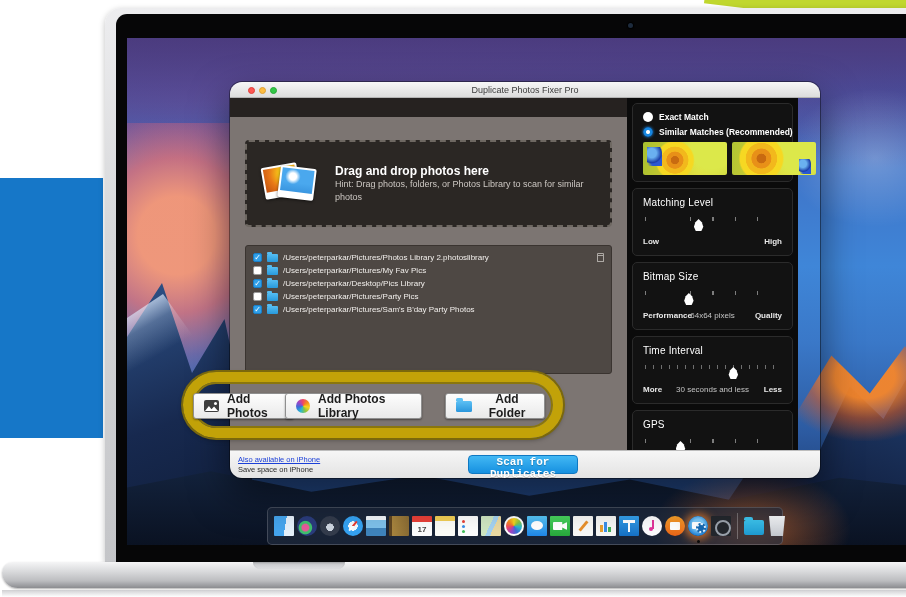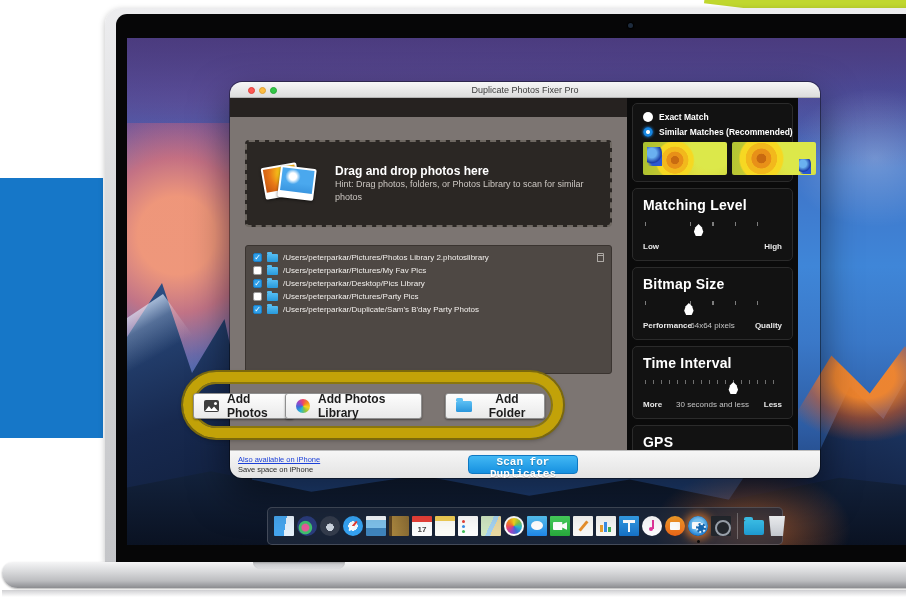--- a/index.html
+++ b/index.html
@@ -119,21 +119,21 @@
     background:radial-gradient(circle at 38% 55%,#c86a10 0 7%,#e89018 8% 15%,#f2b81c 16% 24%,#f6d822 25% 33%,rgba(246,216,34,0) 36%),
     radial-gradient(circle at 82% 18%,#dce84a 0 28%,transparent 60%),
     linear-gradient(100deg,#a8c030,#d6cc30 45%,#e8d838 70%,#c2cc3a)}
   .thumb.t2{background:radial-gradient(circle at 35% 50%,#c86a10 0 8%,#e89018 9% 17%,#f2b81c 18% 27%,#f6d822 28% 37%,rgba(246,216,34,0) 40%),
     radial-gradient(circle at 80% 25%,#dce84a 0 30%,transparent 60%),
     linear-gradient(100deg,#b0c434 0%,#d8ce32 45%,#e8d838 70%,#c2cc3a)}
   .butterfly{position:absolute;width:15px;height:19px;filter:blur(.4px);
     background:radial-gradient(circle at 32% 32%,#6ab0f0 0 28%,#1b3fa8 58%,transparent 66%),radial-gradient(circle at 68% 72%,#2a58d0 0 38%,transparent 60%)}
   .butterfly.b1{left:4px;top:5px}
   .butterfly.b2{right:5px;bottom:1px;width:12px;height:15px}
-  .sect-title{font-size:14px;font-weight:bold;color:#fff;letter-spacing:.2px}
+  .sect-title{font-size:10px;font-weight:normal;color:#fff;letter-spacing:.2px}
   .slider{position:relative;height:18px;margin-top:7px}
   .ticks{position:absolute;left:2px;right:2px;top:2px;height:4px;background:repeating-linear-gradient(90deg,#7d7d7d 0 1px,transparent 1px 22.5px)}
   .ticks.fine{background:repeating-linear-gradient(90deg,#6f6f6f 0 1px,transparent 1px 8px)}
   .sthumb{position:absolute;top:4px;width:10px;height:12px;background:#fff;clip-path:polygon(50% 0,82% 28%,97% 64%,78% 100%,22% 100%,3% 64%,18% 28%);box-shadow:0 1px 2px rgba(0,0,0,.6)}
   .slabels{position:relative;height:12px;margin-top:4px;font-size:8px;color:#e8e8e8}
   .lbl-l{position:absolute;left:0;font-weight:bold}
   .lbl-c{position:absolute;left:0;right:0;text-align:center;color:#c4c4c4}
   .lbl-r{position:absolute;right:0;font-weight:bold}
 
   
@@ -255,21 +255,21 @@
               <span class="path">/Users/peterparkar/Desktop/Pics Library</span>
             </div>
             <div class="row">
               <span class="cb"></span>
               <span class="folder-ic"></span>
               <span class="path">/Users/peterparkar/Pictures/Party Pics</span>
             </div>
             <div class="row">
               <span class="cb checked">✓</span>
               <span class="folder-ic"></span>
-              <span class="path">/Users/peterparkar/Duplicate/Sam's B'day Party Photos</span>
+              <span class="path">/Users/peterparkar/Pictures/Sam's B'day Party Photos</span>
             </div>
           </div>
       </div>
       <div class="sidebar">
         <div class="panel match-panel">
           <div id="match-options">
               <div class="radio-row">
                 <span class="radio"></span>
                 <span class="radio-lbl">Exact Match</span>
               </div>

